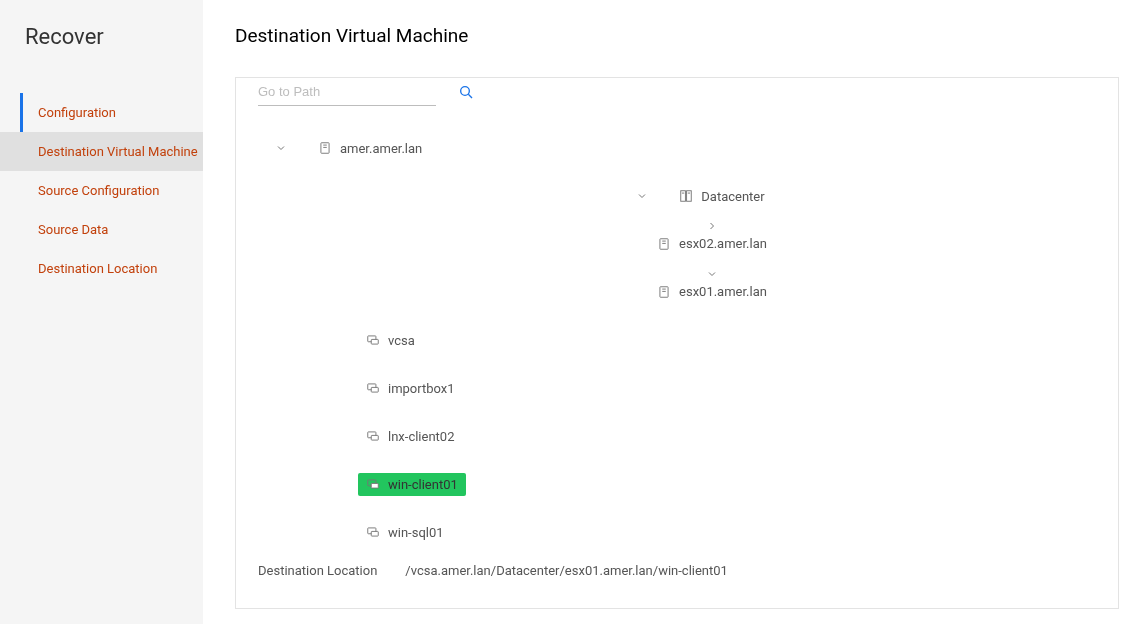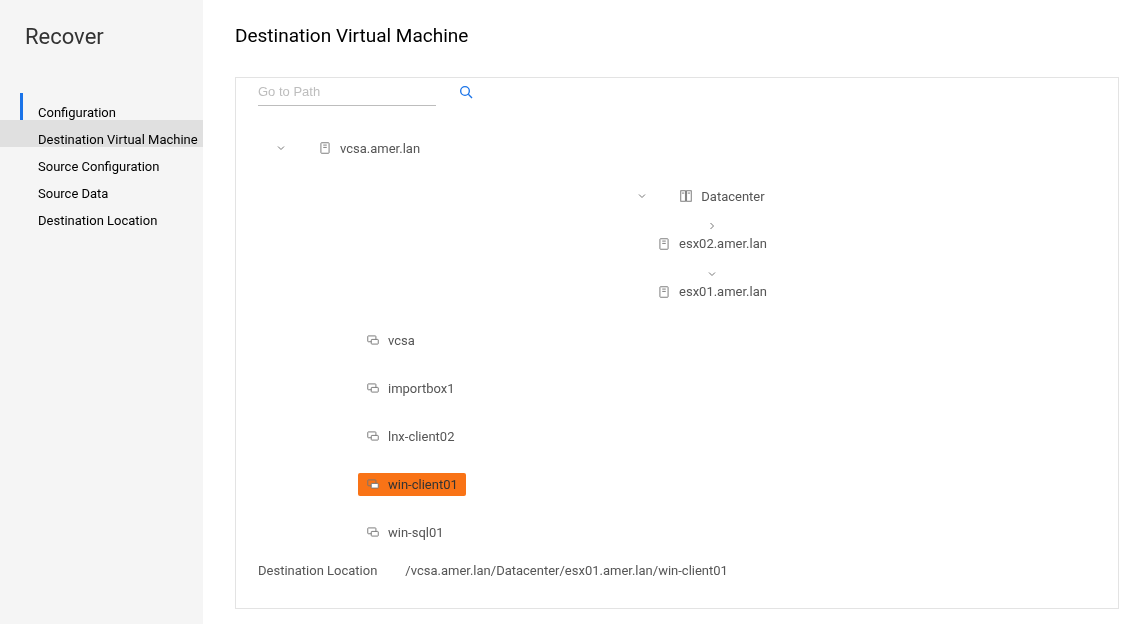--- a/index.html
+++ b/index.html
@@ -20,23 +20,23 @@
     .sidebar-title {
       font-size: 22px;
       font-weight: 400;
       color: #333;
       margin-bottom: 44px;
     }
     .sidebar-nav {
       margin-left: -25px;
     }
     .sidebar-item {
-      padding: 12px 0 0 38px;
+      padding: 12px 0 12px 38px;
       font-size: 13px;
-      color: #000000;
+      color: #c2410c;
       cursor: pointer;
       position: relative;
     }
     .sidebar-item.active-indicator::before {
       content: "";
       position: absolute;
       left: 20px;
       top: 0;
       bottom: 0;
       width: 3px;
@@ -120,21 +120,21 @@
       flex-shrink: 0;
     }
     .tree-label-wrap {
       display: inline-flex;
       align-items: center;
       padding: 4px 8px;
       border-radius: 2px;
       cursor: pointer;
     }
     .tree-label-wrap.selected {
-      background: #f97316;
+      background: #22c55e;
       color: #333;
     }
     .indent-1 { padding-left: 14px; }
     .indent-2 { padding-left: 30px; justify-content: center; }
     .indent-3 { padding-left: 48px; flex-direction: column; }
     .indent-4 { padding-left: 100px; }
     .footer-row {
       padding: 16px 22px 30px 22px;
       font-size: 13px;
       color: #555;
@@ -196,21 +196,21 @@
         </span>
         <span class="tree-gap"></span>
         <span class="tree-label-wrap">
           <span class="tree-icon">
             <svg width="14" height="14" viewBox="0 0 24 24" fill="none" stroke="currentColor" stroke-width="1.6">
                 <rect x="5" y="3" width="14" height="18" rx="1"></rect>
                 <line x1="9" y1="7" x2="15" y2="7"></line>
                 <line x1="9" y1="11" x2="15" y2="11"></line>
               </svg>
           </span>
-          <span>vcsa.amer.lan</span>
+          <span>amer.amer.lan</span>
         </span>
       </div>
 
       <div class="tree-row indent-2">
         <span class="tree-toggle">
           <svg width="12" height="12" viewBox="0 0 24 24" fill="none" stroke="currentColor" stroke-width="2">
               <polyline points="6 9 12 15 18 9"></polyline>
             </svg>
         </span>
         <span class="tree-gap"></span>

